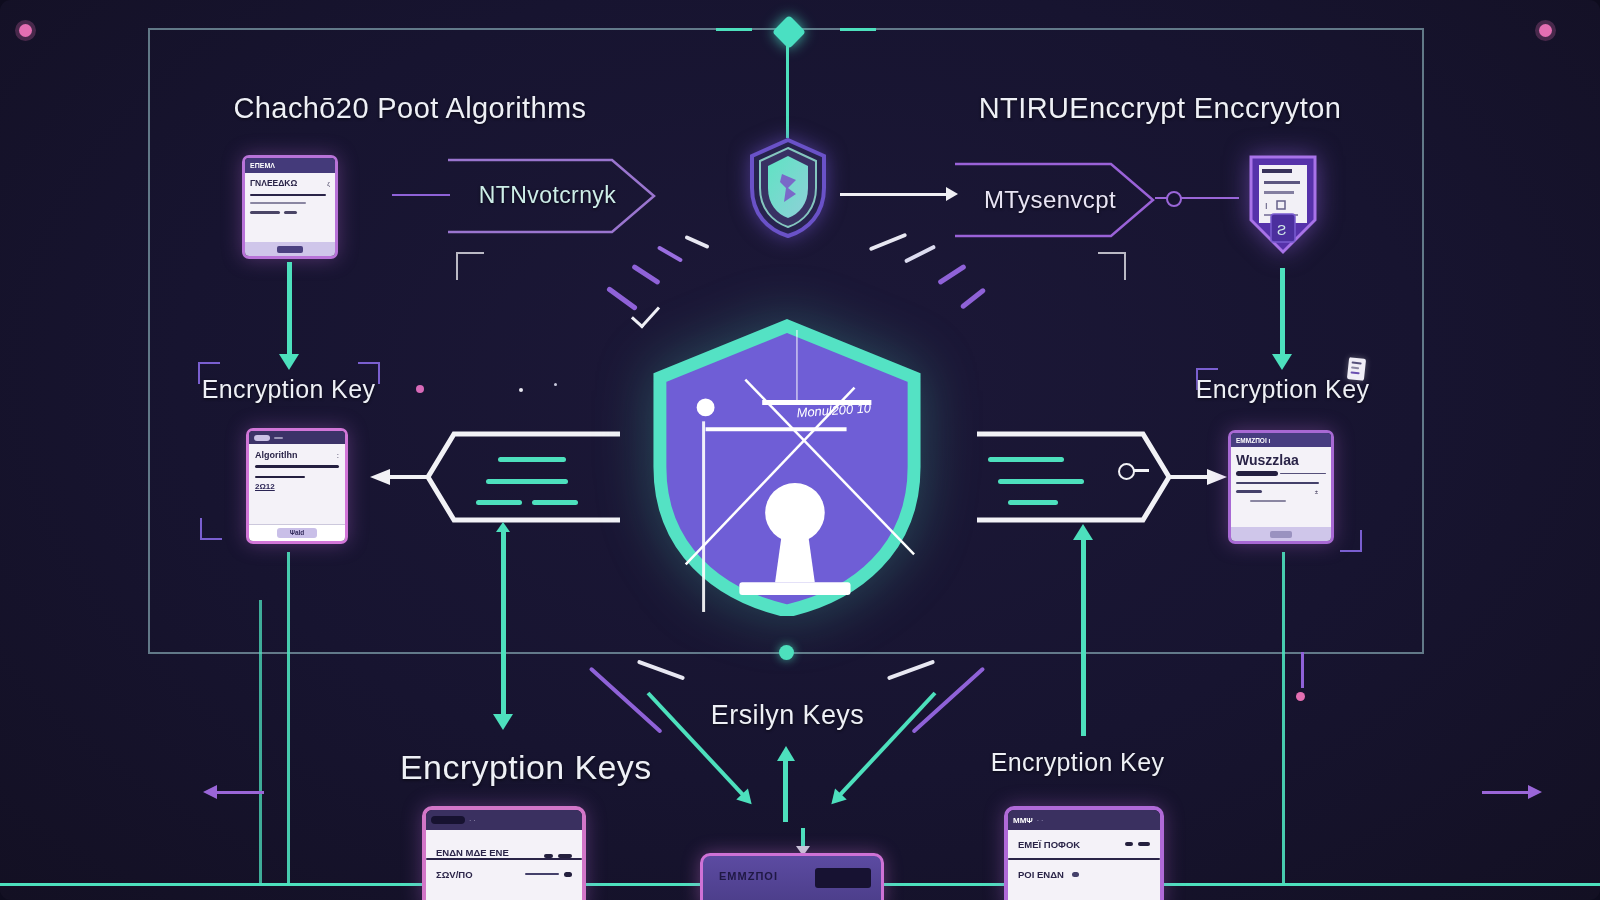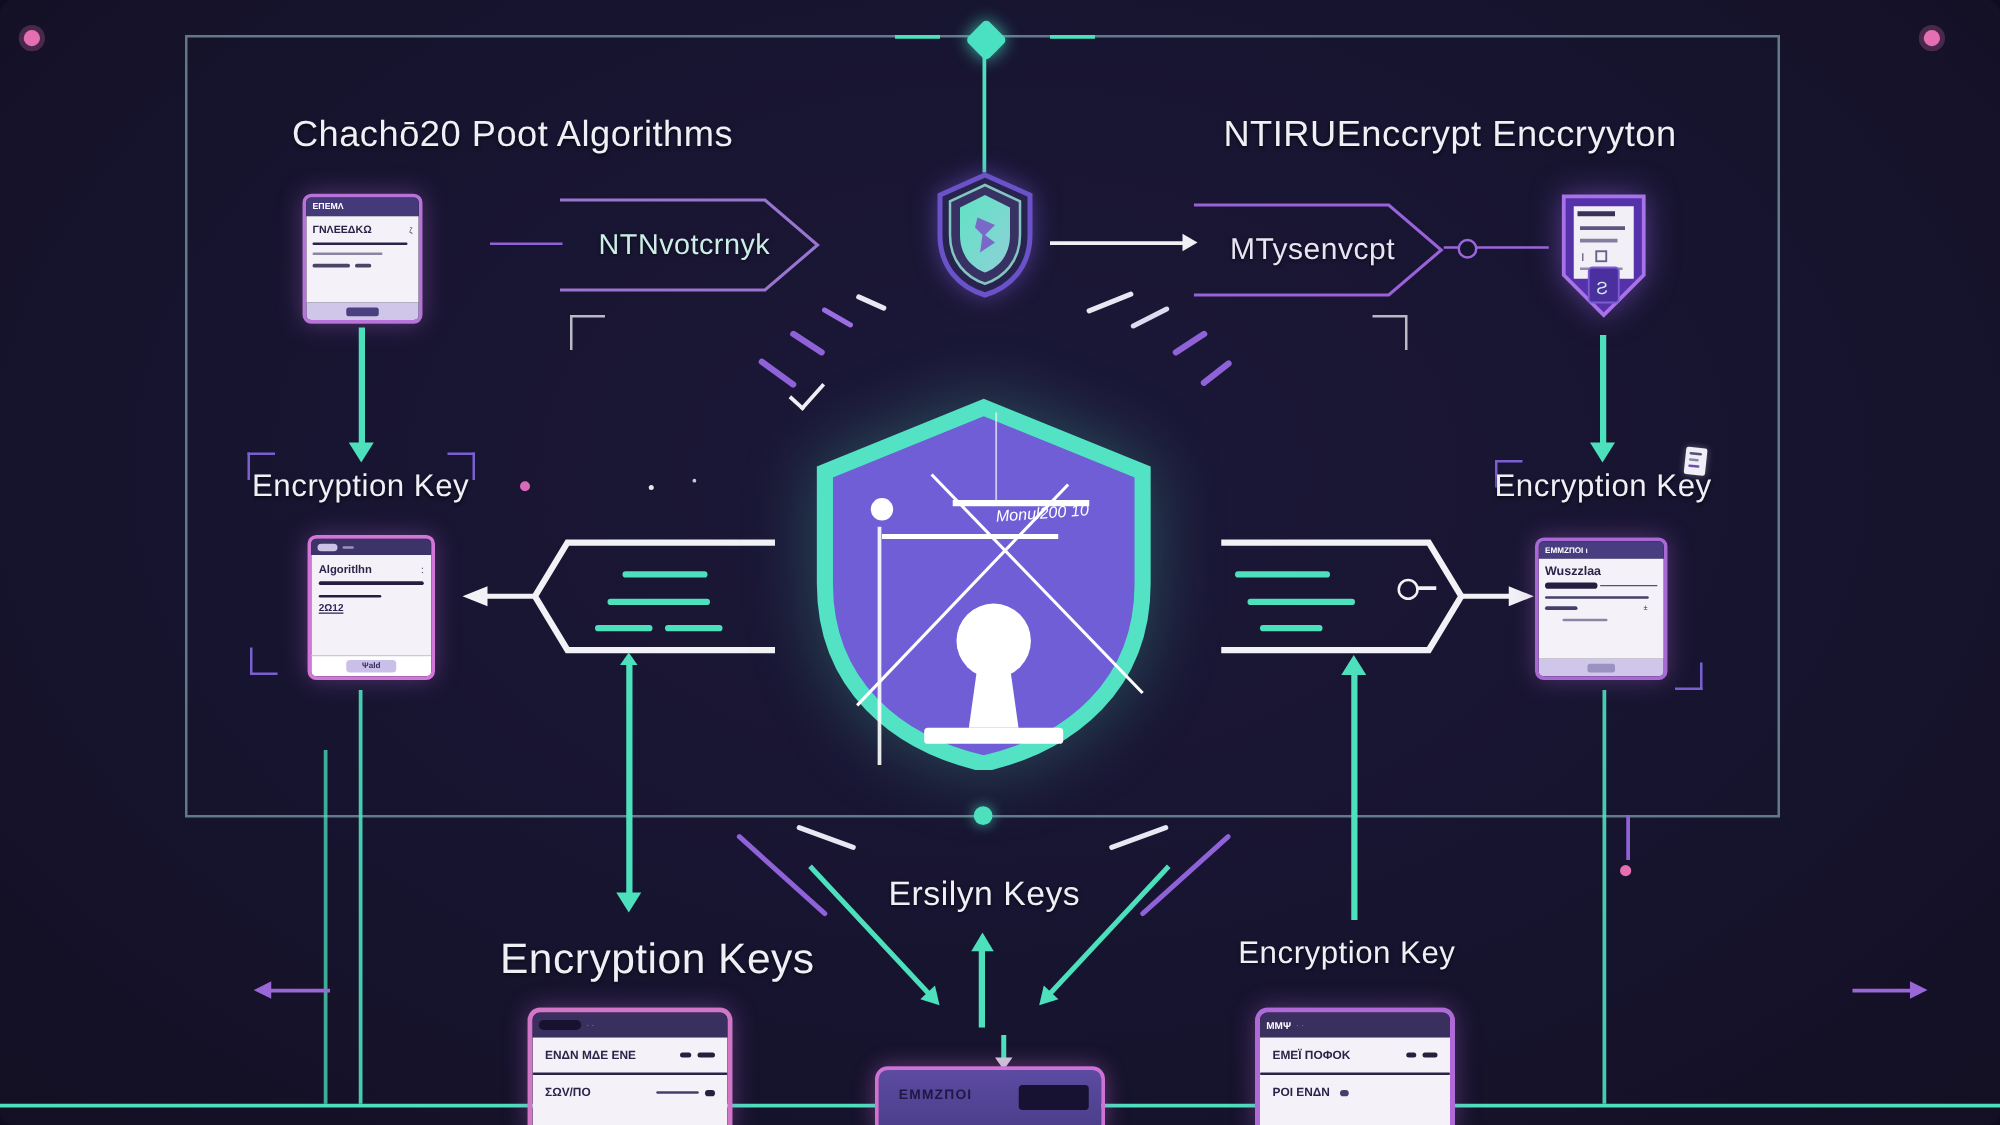--- a/index.html
+++ b/index.html
@@ -168,21 +168,21 @@
   <div class="dash teal" style="left:998px;top:479px;width:86px;height:5px;"></div>
   <div class="dash teal" style="left:1008px;top:500px;width:50px;height:5px;"></div>
   <div class="abs" style="left:1118px;top:463px;width:13px;height:13px;border:2.5px solid #f2f2f6;border-radius:50%;"></div>
   <div class="line" style="left:1133px;top:469px;width:16px;height:3px;background:#f2f2f6;"></div>
 
   <div class="card" style="left:1228px;top:430px;width:100px;height:108px;border:3px solid #a869d4;">
     <div class="tb" style="height:14px;background:#473d80;font-size:6.5px;font-weight:bold;">
       <span>ΕΜΜΖΠΟΙ ι</span>
     </div>
     <div class="bd" style="padding:5px;">
-      <div style="font-size:10px;font-weight:bold;">Wuszzlaa</div>
+      <div style="font-size:14px;font-weight:bold;">Wuszzlaa</div>
       <div style="display:flex;align-items:center;gap:2px;margin-top:3px;">
         <div class="dash" style="position:relative;width:42px;height:5px;background:#241f40;"></div>
         <div class="dash" style="position:relative;flex:1;height:1.5px;background:#55507a;"></div>
       </div>
       <div class="dash" style="position:relative;margin-top:6px;width:92%;height:1.5px;background:#44406a;"></div>
       <div style="display:flex;align-items:center;margin-top:5px;">
         <div class="dash" style="position:relative;width:26px;height:3px;background:#44406a;"></div>
         <span style="font-size:6px;margin-left:auto;margin-right:8px;">±</span>
       </div>
       <div class="dash" style="position:relative;margin-top:5px;width:40%;height:2px;background:#8a86a2;margin-left:14px;"></div>
@@ -260,21 +260,21 @@
   <div class="tri" style="left:203px;top:785px;border-top:7px solid transparent;border-bottom:7px solid transparent;border-right:14px solid #9a66d8;"></div>
   <div class="line" style="left:1482px;top:791px;width:48px;height:3px;background:#9a66d8;"></div>
   <div class="tri" style="left:1528px;top:785px;border-top:7px solid transparent;border-bottom:7px solid transparent;border-left:14px solid #9a66d8;"></div>
 
   <div class="card" style="left:422px;top:806px;width:156px;height:94px;border:4px solid #d276c8;border-radius:10px 10px 0 0;">
     <div class="tb" style="height:20px;background:#3a3060;">
       <div class="dash" style="position:relative;width:34px;height:8px;background:#171230;border-radius:4px;"></div>
       <span style="font-size:7px;color:#9a94b8;">· ·</span>
     </div>
     <div class="bd">
-      <div style="display:flex;align-items:center;height:28px;padding:0 10px;gap:5px;">
+      <div style="display:flex;align-items:flex-end;height:28px;padding:0 10px;gap:5px;">
         <span style="font-size:9.5px;font-weight:bold;">ΕΝΔΝ ΜΔΕ ΕΝΕ</span>
         <div class="dash" style="position:relative;margin-left:auto;width:9px;height:4px;background:#24203e;"></div>
         <div class="dash" style="position:relative;width:14px;height:4px;background:#24203e;"></div>
       </div>
       <div class="dash" style="position:relative;width:100%;height:2px;background:#2a2448;"></div>
       <div style="display:flex;align-items:center;height:28px;padding:0 10px;gap:5px;">
         <span style="font-size:9.5px;font-weight:bold;">ΣΩV/ΠΟ</span>
         <div class="dash" style="position:relative;margin-left:auto;width:34px;height:2px;background:#44406a;"></div>
         <div class="dash" style="position:relative;width:8px;height:5px;background:#24203e;"></div>
       </div>

